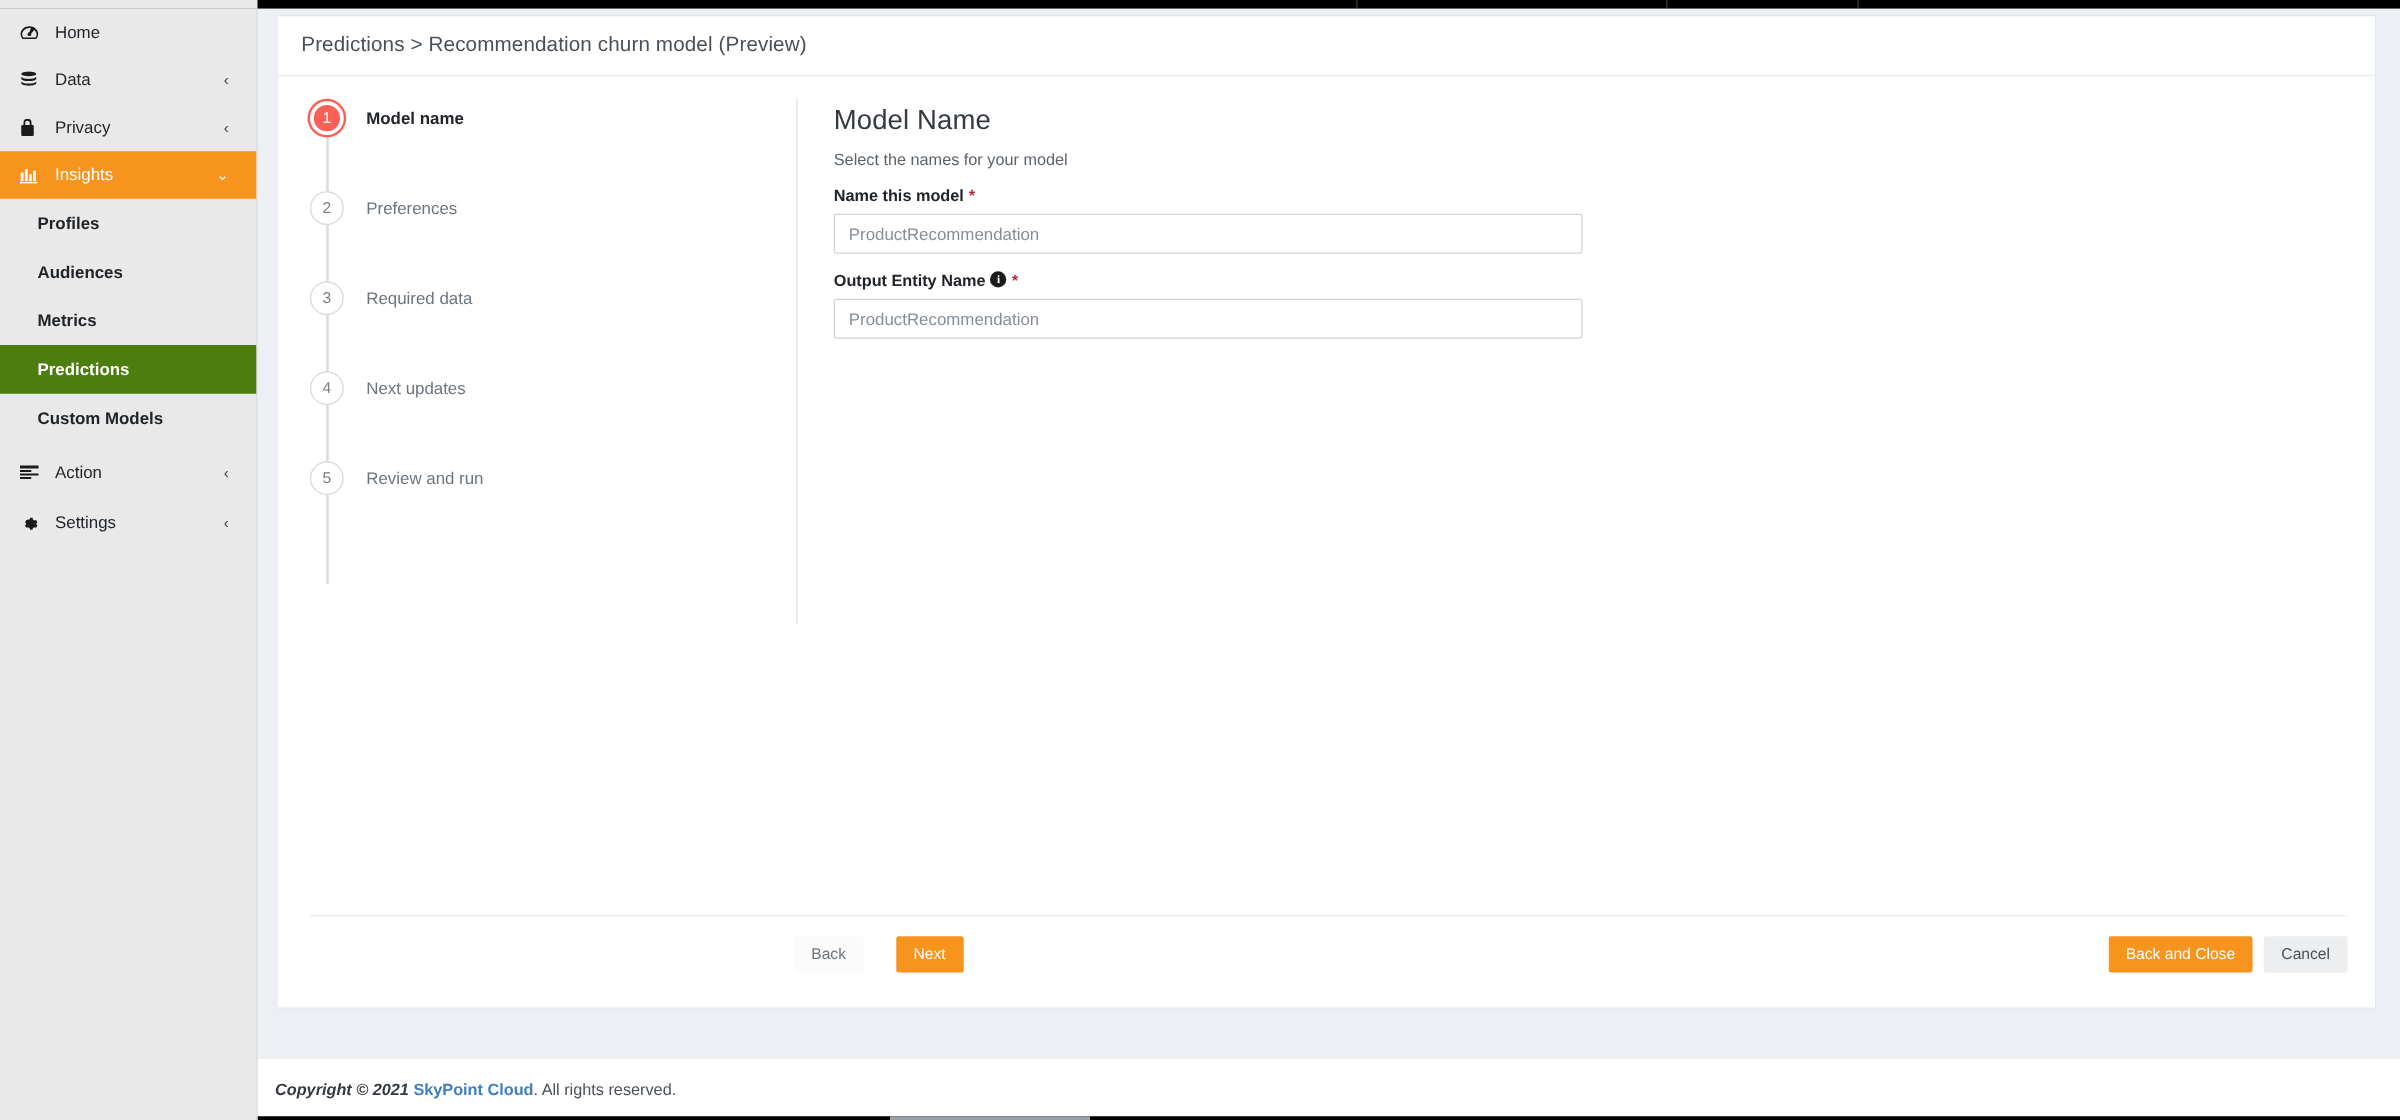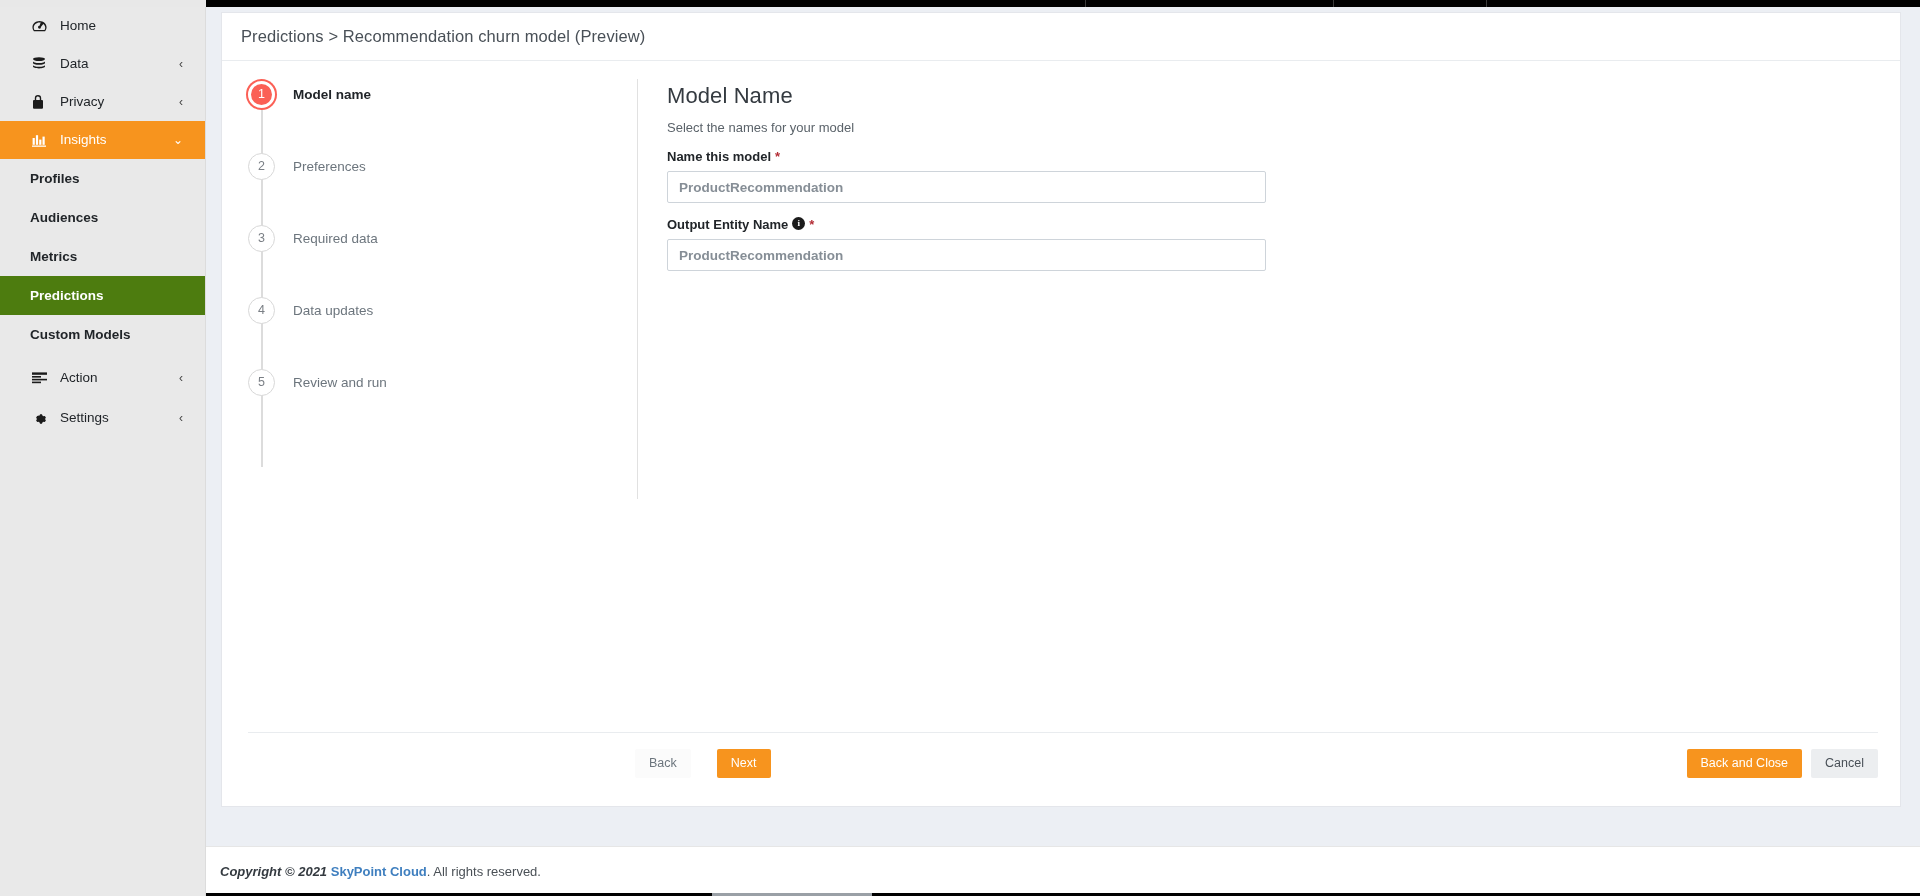--- a/index.html
+++ b/index.html
@@ -33,21 +33,21 @@
     position: absolute; top: 7px; left: 0;
     width: 206px; height: 889px;
     background: #e9e9e9;
     border-right: 1px solid #dcdcdc;
     z-index: 5;
   }
   .nav-item {
     position: relative;
     display: flex; align-items: center;
     height: 38px;
-    padding-left: 32px;
+    padding-left: 16px;
     font-size: 13.5px;
     color: #212529;
     cursor: pointer;
     user-select: none;
     justify-content: center;
   }
   .nav-item .ico {
     width: 20px; height: 16px;
     display: inline-flex; align-items: center; justify-content: flex-start;
     margin-right: 8px;
@@ -189,21 +189,20 @@
     margin-top: 7px;
     width: 599px; height: 32px;
     border: 1px solid #ced4da;
     border-radius: 2px;
     padding: 0 11px;
     font-size: 13.5px;
     color: #6c757d;
     font-family: "Liberation Sans", sans-serif;
     background: #ffffff;
     outline: none;
-    font-weight: bold;
   }
   .field input::placeholder { color: #868e96; }
 
   
   .actionbar {
     position: absolute;
     left: 26px; right: 22px;
     bottom: 26px;
     height: 48px;
     border-top: 1px solid #e9ecef;
@@ -370,21 +369,21 @@
           <div class="step">
             <span class="bullet">2</span>
             <span class="stext">Preferences</span>
           </div>
           <div class="step">
             <span class="bullet">3</span>
             <span class="stext">Required data</span>
           </div>
           <div class="step">
             <span class="bullet">4</span>
-            <span class="stext">Data updates</span>
+            <span class="stext">Next updates</span>
           </div>
           <div class="step">
             <span class="bullet">5</span>
             <span class="stext">Review and run</span>
           </div>
         </div>
 
         <div class="formpane">
           <h1 class="form-title">Model Name</h1>
           <div class="form-sub">Select the names for your model</div>

